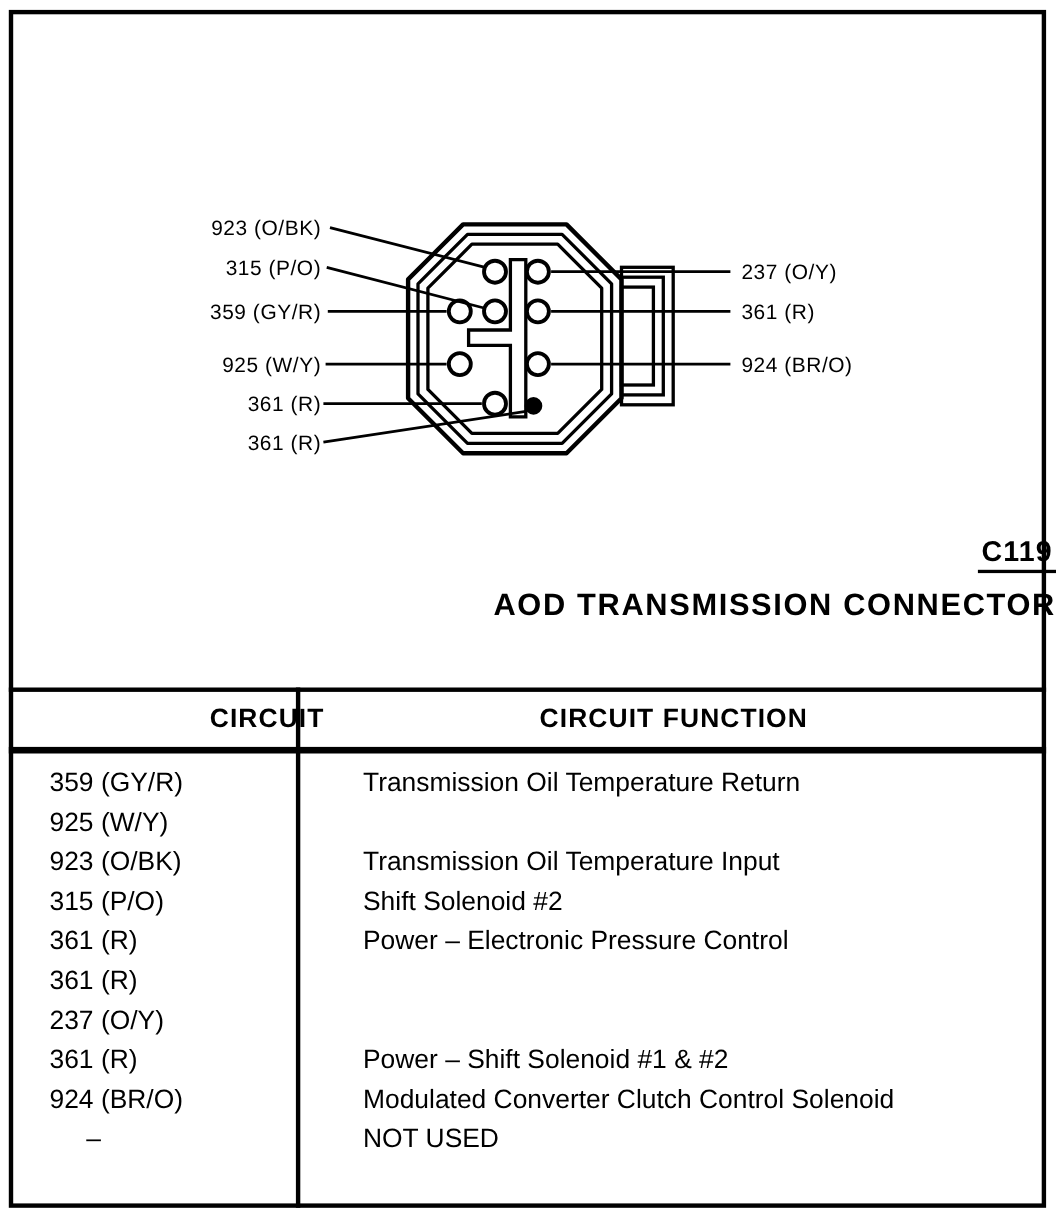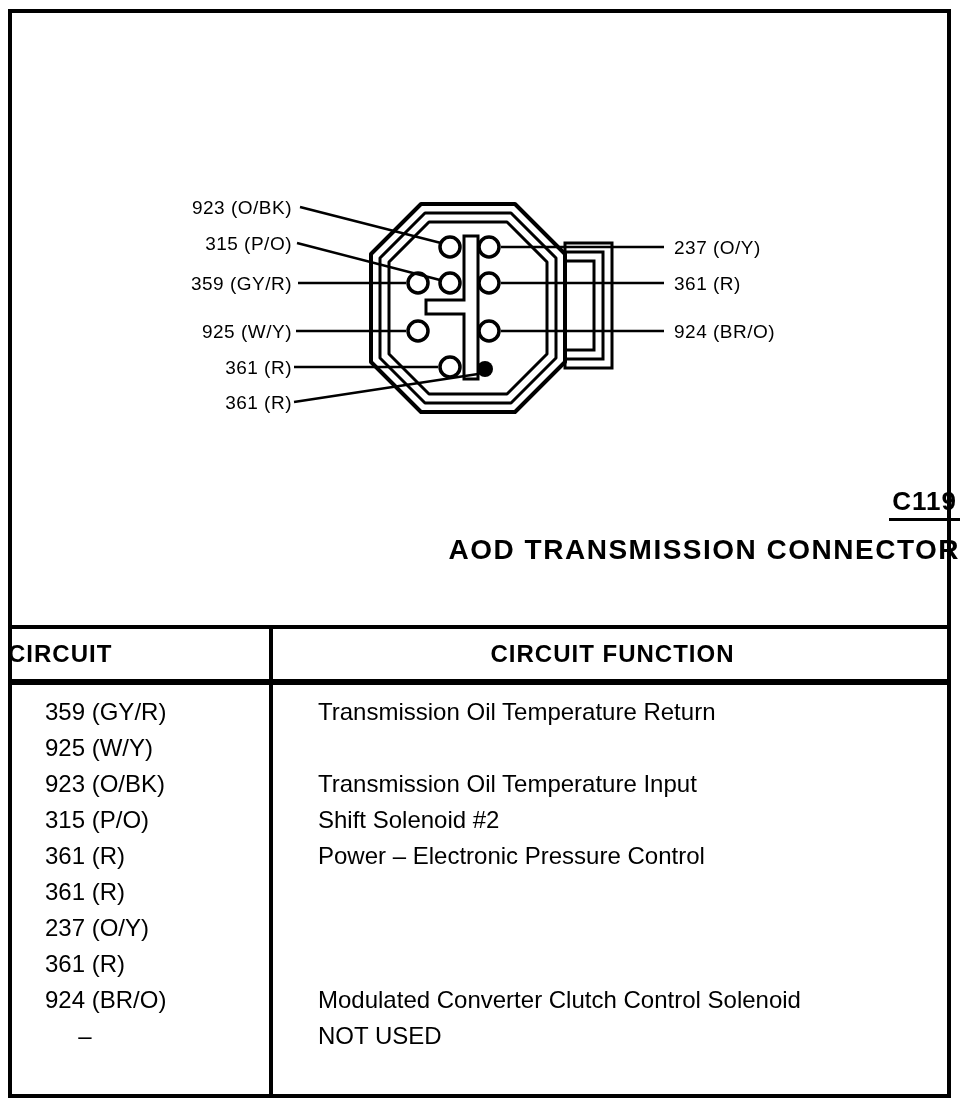--- a/index.html
+++ b/index.html
@@ -69,39 +69,39 @@
     left: 269px; top: 625px; width: 4px; height: 473px;
     background: #000;
   }
   .hdr {
     position: absolute;
     top: 640px;
     font-size: 24px;
     font-weight: bold;
     letter-spacing: 1px;
   }
-  .hdr-circuit { left: 8px; width: 287px; text-align: left; }
+  .hdr-circuit { left: 8px; width: 287px; text-align: right; }
   .hdr-function { left: 274px; right: 9px; text-align: center; }
   .rows {
     position: absolute;
     left: 8px; right: 9px; top: 694px;
     font-size: 24px;
     line-height: 36px;
   }
   .trow { display: flex; align-items: flex-start; }
   .cell-circuit {
     flex: none;
     width: 261px;
     padding-left: 37px;
     box-sizing: border-box;
     white-space: nowrap;
   }
   .cell-function {
     flex: none;
-    margin-left: 5px;
+    margin-left: 17px;
     width: 545px;
     padding-left: 82px;
     text-indent: -38px;
     box-sizing: content-box;
   }
 </style>
 </head>
 <body>
 
 <div class="page">
@@ -185,20 +185,21 @@
       <div class="cell-function">Power – Electronic Pressure Control</div>
     </div>
     <div class="trow">
       <div class="cell-circuit">361 (R)</div>
     </div>
     <div class="trow">
       <div class="cell-circuit">237 (O/Y)</div>
     </div>
     <div class="trow">
       <div class="cell-circuit">361 (R)</div>
+      <div class="cell-function">Power – Shift Solenoid #1 &amp; #2</div>
     </div>
     <div class="trow">
       <div class="cell-circuit">924 (BR/O)</div>
       <div class="cell-function">Modulated Converter Clutch Control Solenoid</div>
     </div>
     <div class="trow">
       <div class="cell-circuit">&nbsp;&nbsp;&nbsp;&nbsp;&nbsp;–</div>
       <div class="cell-function">NOT USED</div>
     </div>
   </div>

